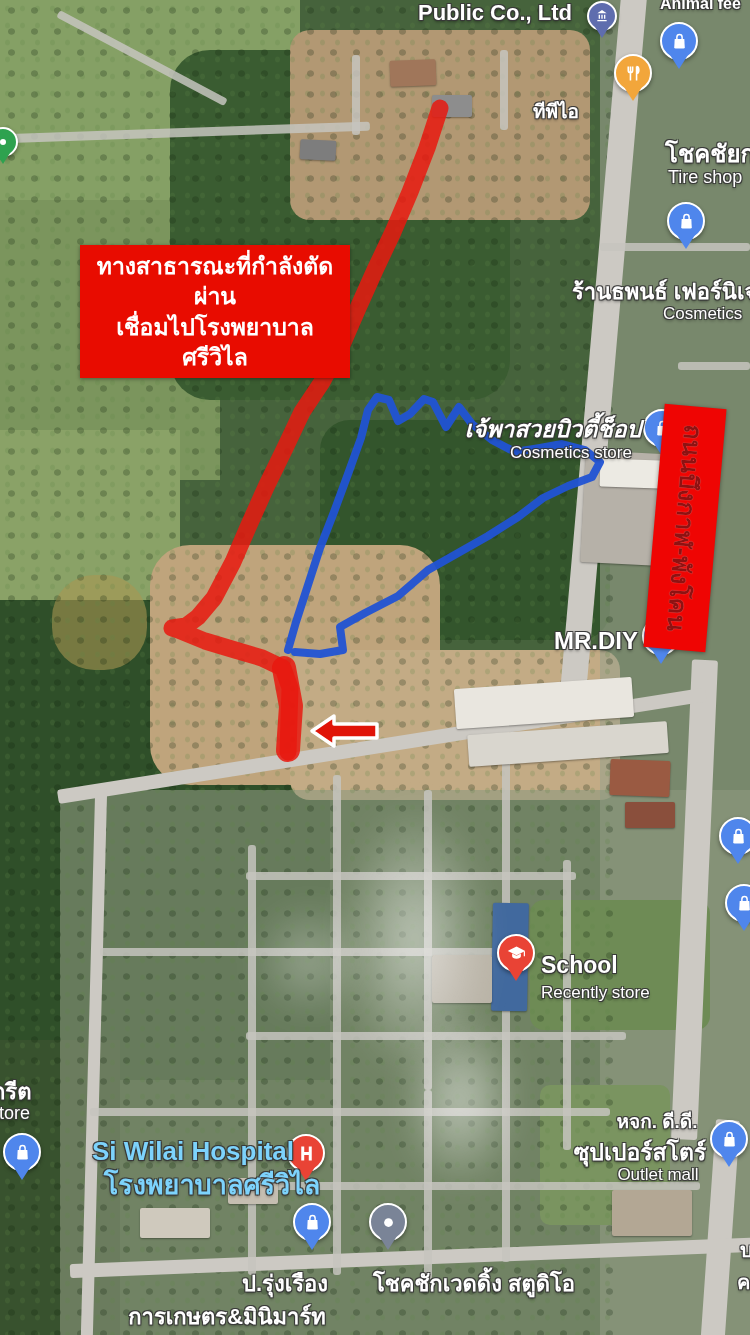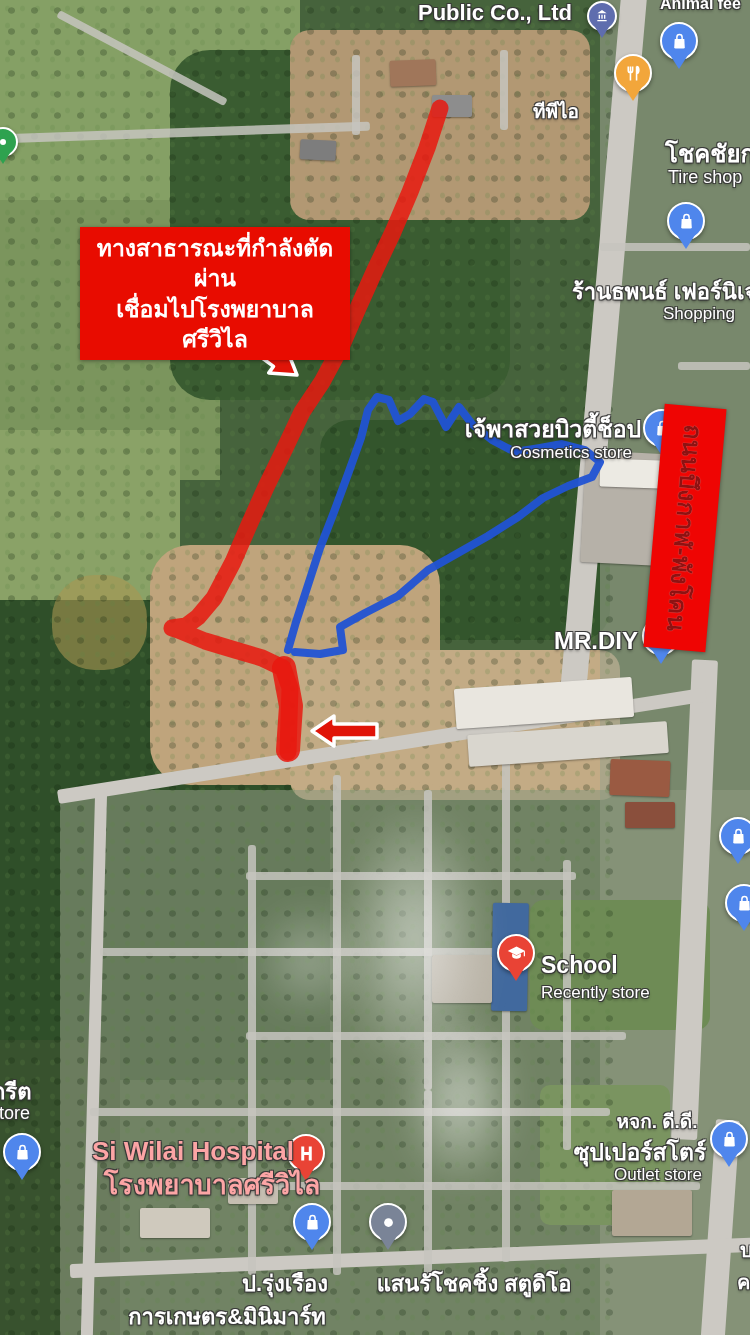--- a/index.html
+++ b/index.html
@@ -21,21 +21,21 @@
   .smoke{position:absolute;border-radius:50%;filter:blur(16px);
      background:radial-gradient(rgba(255,255,255,.55),rgba(255,255,255,0) 70%);}
   .overlay{position:absolute;left:0;top:0;z-index:4;pointer-events:none;}
   
   .lbl{position:absolute;z-index:6;color:#fff;font-weight:600;white-space:nowrap;
        text-shadow:-1px -1px 0 rgba(55,55,55,.9),1px -1px 0 rgba(55,55,55,.9),
                    -1px 1px 0 rgba(55,55,55,.9),1px 1px 0 rgba(55,55,55,.9),
                    0 2px 3px rgba(0,0,0,.45);}
   .ctr{transform:translateX(-50%);}
   .sub{font-weight:500;}
-  .pink{color:#fca5a5;}
+  .pink{color:#7dd3fc;}
   
   .marker{position:absolute;z-index:5;width:38px;height:38px;border-radius:50%;
       background:var(--c,#4f86ec);border:2.5px solid #fff;box-sizing:border-box;
       display:flex;align-items:center;justify-content:center;
       box-shadow:0 2px 4px rgba(0,0,0,.4);transform:translate(-50%,-50%);}
   .marker::after{content:"";position:absolute;top:31px;left:50%;transform:translateX(-50%);
       border:9px solid transparent;border-top:14px solid var(--c,#4f86ec);}
   .marker svg{width:21px;height:21px;}
   .marker.small{width:30px;height:30px;} .marker.small::after{top:24px;border-width:7px;border-top-width:11px;}
   .marker.small svg{width:16px;height:16px;}
@@ -211,50 +211,50 @@
   </div>
 
   <div class="lbl ctr" style="left:495px;top:0px;font-size:22px;">Public Co., Ltd</div>
   <div class="lbl ctr" style="left:556px;top:96px;font-size:19px;">ทีพีไอ</div>
   <div class="lbl" style="left:660px;top:-5px;font-size:16px;">Animal fee</div>
 
   <div class="lbl" style="left:665px;top:134px;font-size:24px;">โชคชัยก</div>
   <div class="lbl sub" style="left:668px;top:167px;font-size:18px;text-align:right;">Tire shop</div>
 
   <div class="lbl" style="left:572px;top:274px;font-size:22px;">ร้านธพนธ์ เฟอร์นิเจ</div>
-  <div class="lbl sub" style="left:663px;top:304px;font-size:17px;">Shopping</div>
-
-  <div class="lbl ctr" style="left:553px;top:411px;font-size:23px;">เจ้พาสวยบิวตี้ช็อป</div>
+  <div class="lbl sub" style="left:663px;top:304px;font-size:17px;">Cosmetics</div>
+
+  <div class="lbl ctr" style="left:553px;top:411px;font-size:23px;font-style:italic;">เจ้พาสวยบิวตี้ช็อป</div>
   <div class="lbl ctr sub" style="left:571px;top:443px;font-size:17px;">Cosmetics store</div>
 
   <div class="lbl ctr" style="left:596px;top:627px;font-size:24px;">MR.DIY</div>
 
   <div class="lbl" style="left:541px;top:952px;font-size:23px;">School</div>
   <div class="lbl sub" style="left:541px;top:983px;font-size:17px;">Recently store</div>
 
   <div class="lbl ctr pink" style="left:193px;top:1136px;font-size:26px;font-weight:700;">Si Wilai Hospital</div>
   <div class="lbl ctr pink" style="left:212px;top:1163px;font-size:27px;">โรงพยาบาลศรีวิไล</div>
 
   <div class="lbl" style="left:-8px;top:1074px;font-size:22px;">กรีต</div>
   <div class="lbl sub" style="left:-10px;top:1103px;font-size:18px;">store</div>
 
   <div class="lbl ctr" style="left:657px;top:1106px;font-size:19px;">หจก. ดี.ดี.</div>
   <div class="lbl ctr" style="left:640px;top:1134px;font-size:23px;">ซุปเปอร์สโตร์</div>
-  <div class="lbl ctr sub" style="left:658px;top:1165px;font-size:17px;">Outlet store</div>
-
-
-  <div class="lbl ctr" style="left:474px;top:1266px;font-size:22px;">แสนรัโชคชิ้ง สตูดิโอ</div>
+  <div class="lbl ctr sub" style="left:658px;top:1165px;font-size:17px;">Outlet mall</div>
+
+
+  <div class="lbl ctr" style="left:474px;top:1266px;font-size:22px;">โชคชักเวดดิ้ง สตูดิโอ</div>
 
   <div class="lbl ctr" style="left:285px;top:1266px;font-size:22px;">ป.รุ่งเรือง</div>
   <div class="lbl ctr" style="left:227px;top:1299px;font-size:22px;">การเกษตร&amp;มินิมาร์ท</div>
 
   <div class="lbl frag" style="left:740px;top:1234px;">บ</div>
   <div class="lbl frag" style="left:737px;top:1266px;">ค</div>
 
-  <div class="banner" style="left:80px;top:227px;width:254px;">
+  <div class="banner" style="left:80px;top:245px;width:254px;">
     <div>ทางสาธารณะที่กำลังตัดผ่าน</div>
     <div>เชื่อมไปโรงพยาบาลศรีวิไล</div>
   </div>
 
   <div class="vbanner" style="left:654px;top:406px;width:62px;height:244px;transform:rotate(5deg);">
     <span>ถนนบึงกาฬ-พังโคน</span>
   </div>
 
 </div>
 

